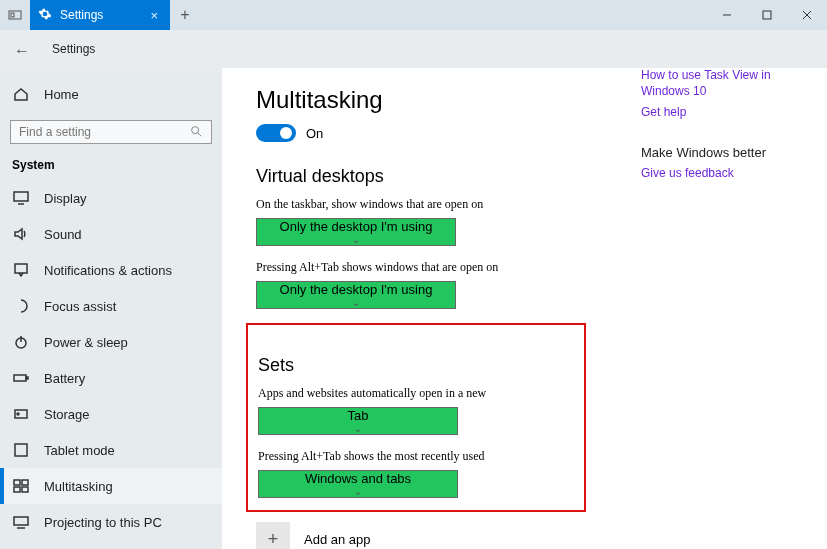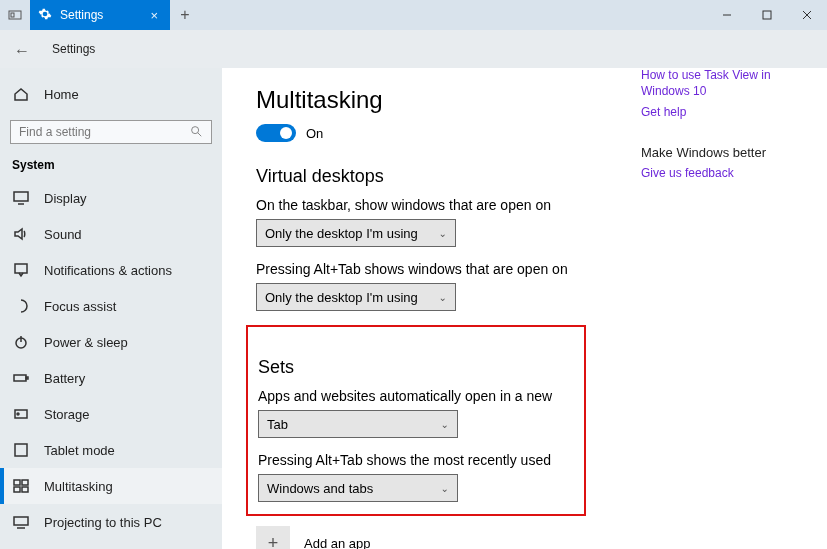--- a/index.html
+++ b/index.html
@@ -38,22 +38,22 @@
   .main { flex:1; padding:18px 30px 0 34px; overflow:auto; position:relative; }
   .rightcol { position:absolute; right:26px; top:0; width:160px; font-size:12px; }
   .rightcol a { color:#6d28d9; text-decoration:none; display:block; margin-bottom:6px; line-height:1.3; }
   .rightcol .rc-head { color:#222; margin:24px 0 6px 0; font-size:13px; }
 
   h1 { font-size:24px; font-weight:300; margin:0 0 10px 0; }
   .toggle-row { display:flex; align-items:center; gap:10px; margin-bottom:20px; }
   .toggle { width:40px; height:18px; border-radius:10px; background:#0078d7; display:flex; align-items:center; padding:2px; }
   .toggle .knob { width:12px; height:12px; border-radius:50%; background:#fff; margin-left:22px; }
   h2 { font-size:18px; font-weight:400; margin:24px 0 10px 0; }
-  .field-label { font-size:14px; margin:8px 0 6px 0; }
-  .dropdown { width:200px; height:28px; border:1px solid #666; display:flex; align-items:center; padding:0 8px; font-size:13px; background:#e5e5e5; justify-content:space-between; margin-bottom:14px; }
+  .field-label { font-size:12px; margin:8px 0 6px 0;font-family:Liberation Serif, serif; }
+  .dropdown { width:200px; height:28px; border:1px solid #666; display:flex; align-items:center; padding:0 8px; font-size:13px; background:#22c55e; justify-content:space-between; margin-bottom:14px;flex-direction:column; }
   .dropdown .chev { font-size:10px; color:#555; }
 
   .sets-box { border:2px solid #d11; padding:6px 10px 8px 10px; margin:6px 0 10px -10px; width:340px; }
   .apps-note { font-size:13px; margin:8px 0 12px 0; }
   .add-row { display:flex; align-items:center; gap:14px; }
   .add-btn { width:34px; height:34px; background:#e6e6e6; display:flex; align-items:center; justify-content:center; font-size:18px; color:#555; }
 </style>
 </head>
 <body>
 

